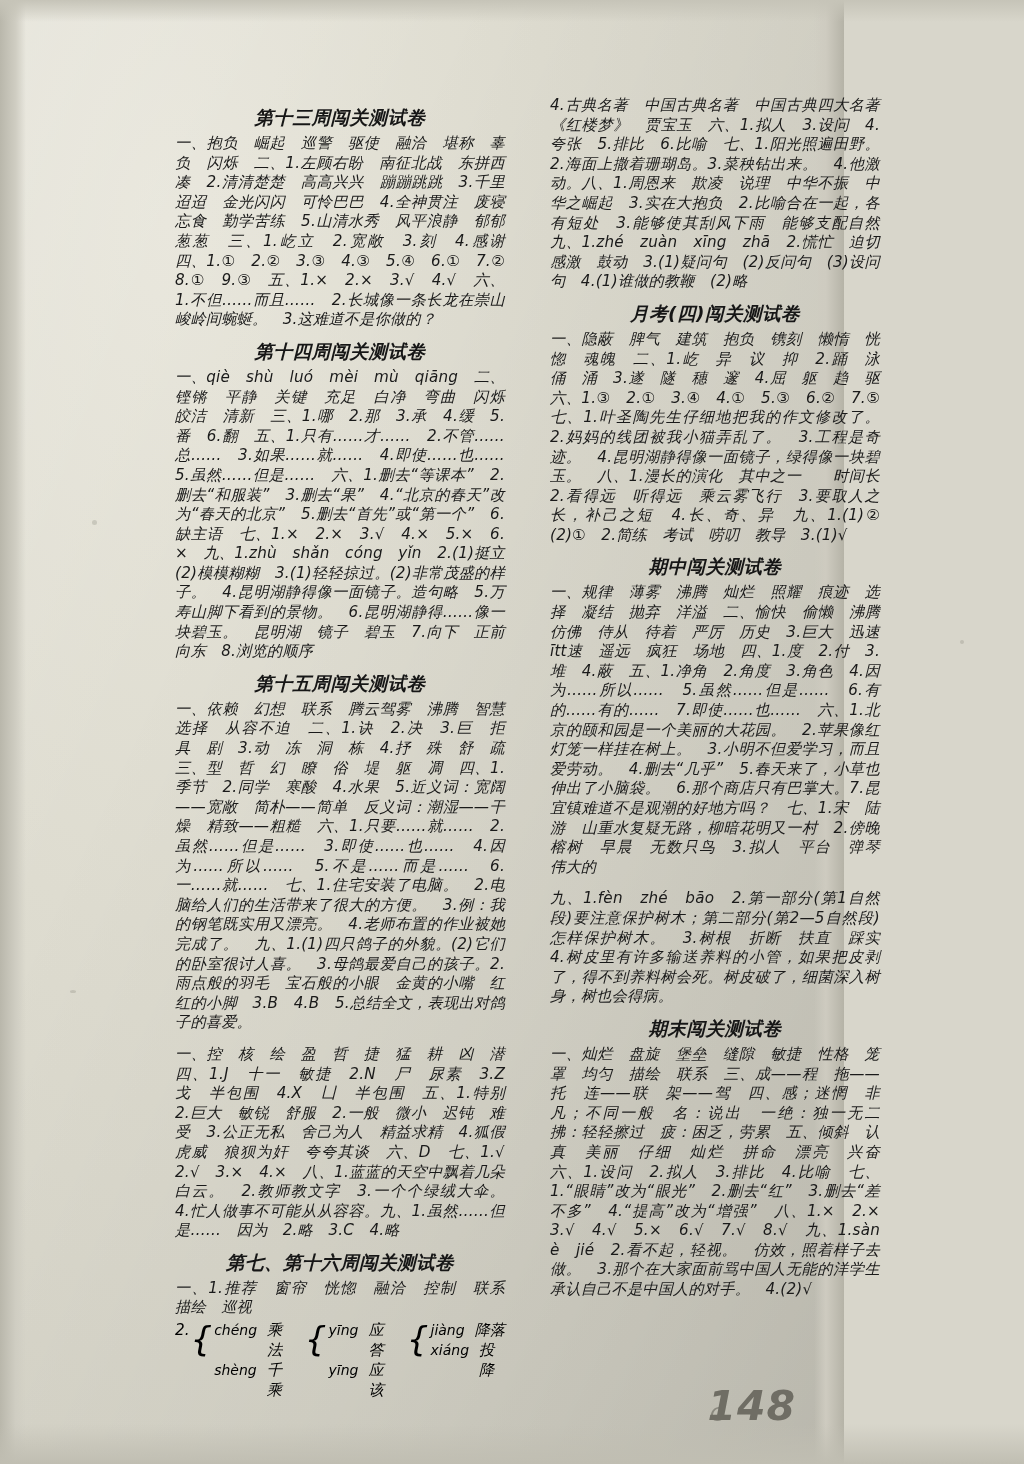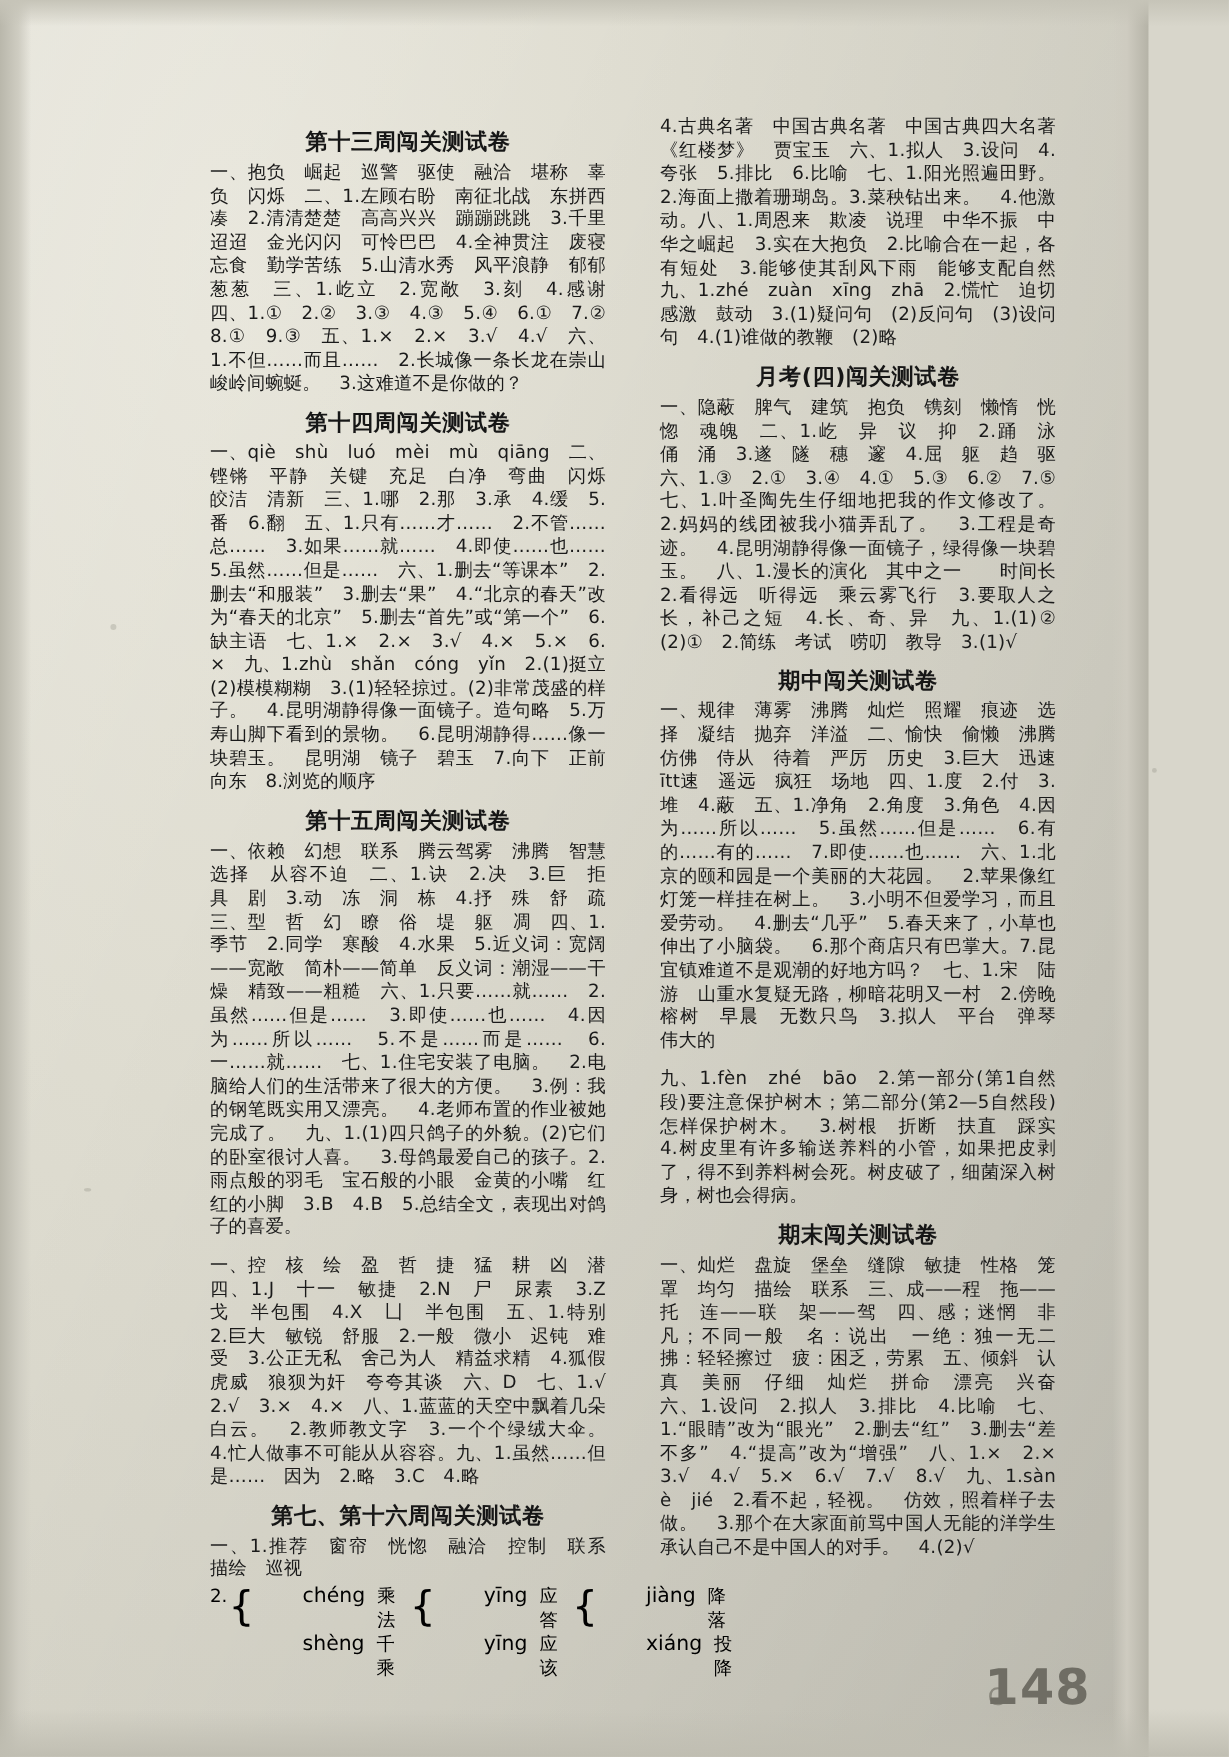--- a/index.html
+++ b/index.html
@@ -3,23 +3,24 @@
 <meta charset="utf-8">
 <style>
   html,body{margin:0;padding:0;}
   body{
     width:1024px;height:1464px;
     background:#d8d6cb;
     font-family:"DejaVu Sans","Liberation Sans",sans-serif;
     overflow:hidden;
   }
   .page{
-    position:relative;width:957px;height:1464px;
+    position:relative;width:844px;height:1464px;
     background:
       radial-gradient(ellipse at 20% 15%, #e7e5da 0%, #dedcd0 40%, #d2d0c4 100%);
+    font-style: italic;
   }
   .page:before{
     content:"";position:absolute;inset:0;
     background:
       linear-gradient(115deg, rgba(255,255,255,0.22) 0%, rgba(0,0,0,0.0) 30%, rgba(0,0,0,0.05) 65%, rgba(0,0,0,0.12) 100%);
     pointer-events:none;
   }
   .edge-left{position:absolute;left:0;top:0;width:26px;height:1464px;background:linear-gradient(90deg,#b9b7ab 0%,#cfcdc2 60%,rgba(207,205,194,0) 100%);}
   .edge-right{position:absolute;right:0;top:0;width:30px;height:1464px;background:linear-gradient(270deg,#b5b3a7 0%,#cecbc0 60%,rgba(206,203,192,0) 100%);}
   .edge-top{position:absolute;left:0;top:0;width:1024px;height:22px;background:linear-gradient(180deg,#c6c4b8 0%,rgba(198,196,184,0) 100%);}
@@ -55,21 +56,21 @@
     font-size:15.2px;line-height:20px;
   }
   .brace-num{margin-right:1px;}
   .brace-mark{
     font-size:34px;line-height:34px;margin-top:2px;margin-right:2px;
     font-family:"DejaVu Sans",sans-serif;
   }
   .brace-rows{display:flex;flex-direction:column;}
   .brace-row{display:flex;gap:10px;}
   .brace-row span{display:inline-block;}
-  .py{font-size:17px;margin-left:38px;}
+  .py{font-size:14px;}
 
   .pagenum{
     position:absolute;right:48px;bottom:34px;
     font-size:41px;font-weight:bold;color:#6f6d64;
     font-family:"DejaVu Sans","Liberation Sans",sans-serif;
     letter-spacing:1px;
   }
   .pagemark{
     position:absolute;right:120px;bottom:38px;
     font-size:20px;color:#8a887e;

